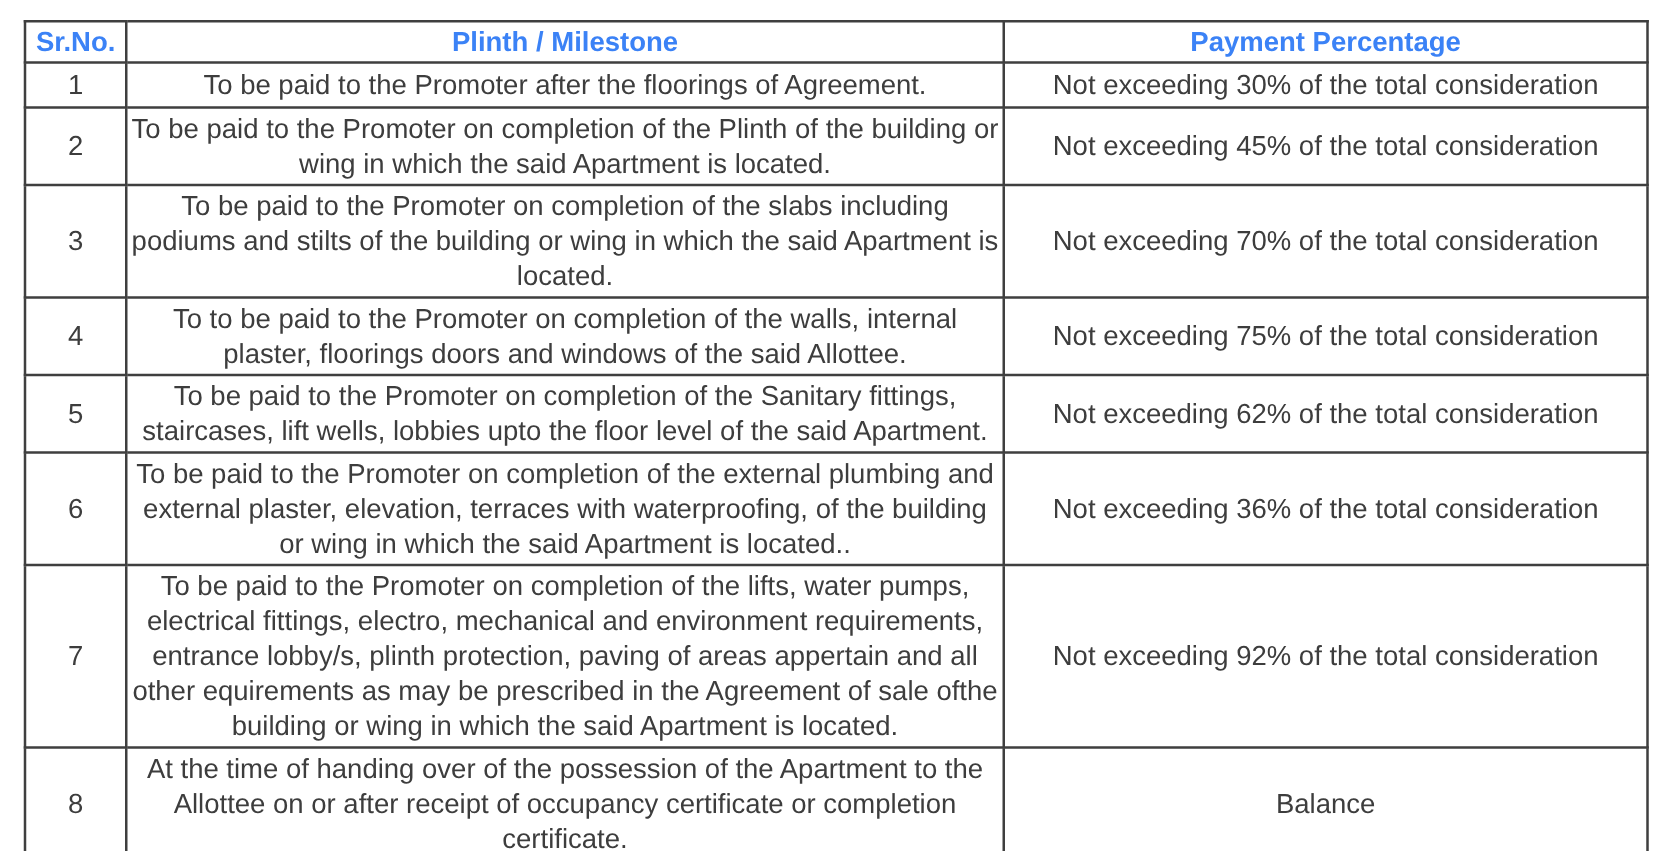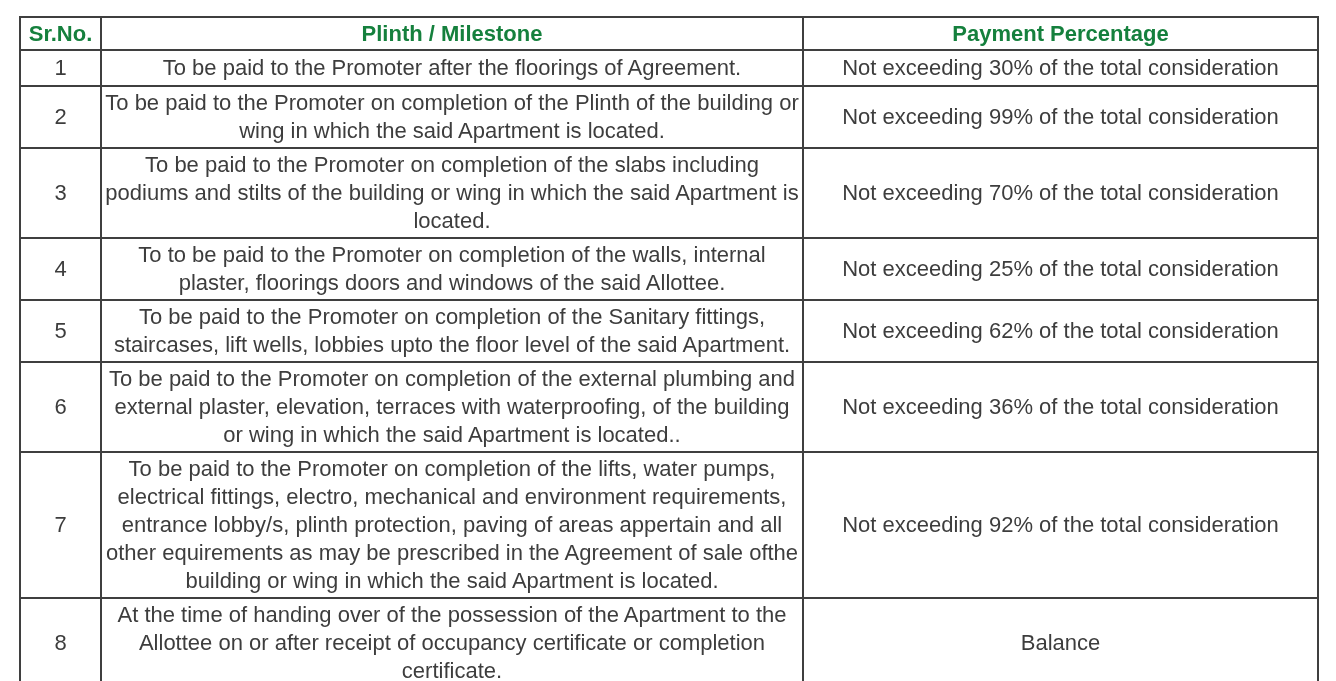--- a/index.html
+++ b/index.html
@@ -25,21 +25,21 @@
     border: 2px solid #3f3f3f;
     text-align: center;
     vertical-align: middle;
     font-size: 22px;
     line-height: 28px;
     padding: 2px 2px;
     overflow: hidden;
   }
   .schedule th {
     font-weight: bold;
-    color: #15803d;
+    color: #3b82f6;
     height: 27px;
     line-height: 27px;
   }
   .schedule td.c-sr  { width: 77px; }
   .schedule td.c-st  { width: 694px; }
   .schedule td.c-pay { width: 507px; }
   col.w-sr  { width: 81px; }
   col.w-st  { width: 702px; }
   col.w-pay { width: 515px; }
   tbody tr:nth-child(1) { height: 36px; }
@@ -69,31 +69,31 @@
   </thead>
   <tbody>
     <tr>
       <td class="c-sr">1</td>
       <td class="c-st">To be paid to the Promoter after the floorings of Agreement.</td>
       <td class="c-pay">Not exceeding 30% of the total consideration</td>
     </tr>
     <tr>
       <td class="c-sr">2</td>
       <td class="c-st">To be paid to the Promoter on completion of the Plinth of the building or wing in which the said Apartment is located.</td>
-      <td class="c-pay">Not exceeding 99% of the total consideration</td>
+      <td class="c-pay">Not exceeding 45% of the total consideration</td>
     </tr>
     <tr>
       <td class="c-sr">3</td>
       <td class="c-st">To be paid to the Promoter on completion of the slabs including podiums and stilts of the building or wing in which the said Apartment is located.</td>
       <td class="c-pay">Not exceeding 70% of the total consideration</td>
     </tr>
     <tr>
       <td class="c-sr">4</td>
       <td class="c-st">To to be paid to the Promoter on completion of the walls, internal plaster, floorings doors and windows of the said Allottee.</td>
-      <td class="c-pay">Not exceeding 25% of the total consideration</td>
+      <td class="c-pay">Not exceeding 75% of the total consideration</td>
     </tr>
     <tr>
       <td class="c-sr">5</td>
       <td class="c-st">To be paid to the Promoter on completion of the Sanitary fittings, staircases, lift wells, lobbies upto the floor level of the said Apartment.</td>
       <td class="c-pay">Not exceeding 62% of the total consideration</td>
     </tr>
     <tr>
       <td class="c-sr">6</td>
       <td class="c-st">To be paid to the Promoter on completion of the external plumbing and external plaster, elevation, terraces with waterproofing, of the building or wing in which the said Apartment is located..</td>
       <td class="c-pay">Not exceeding 36% of the total consideration</td>

